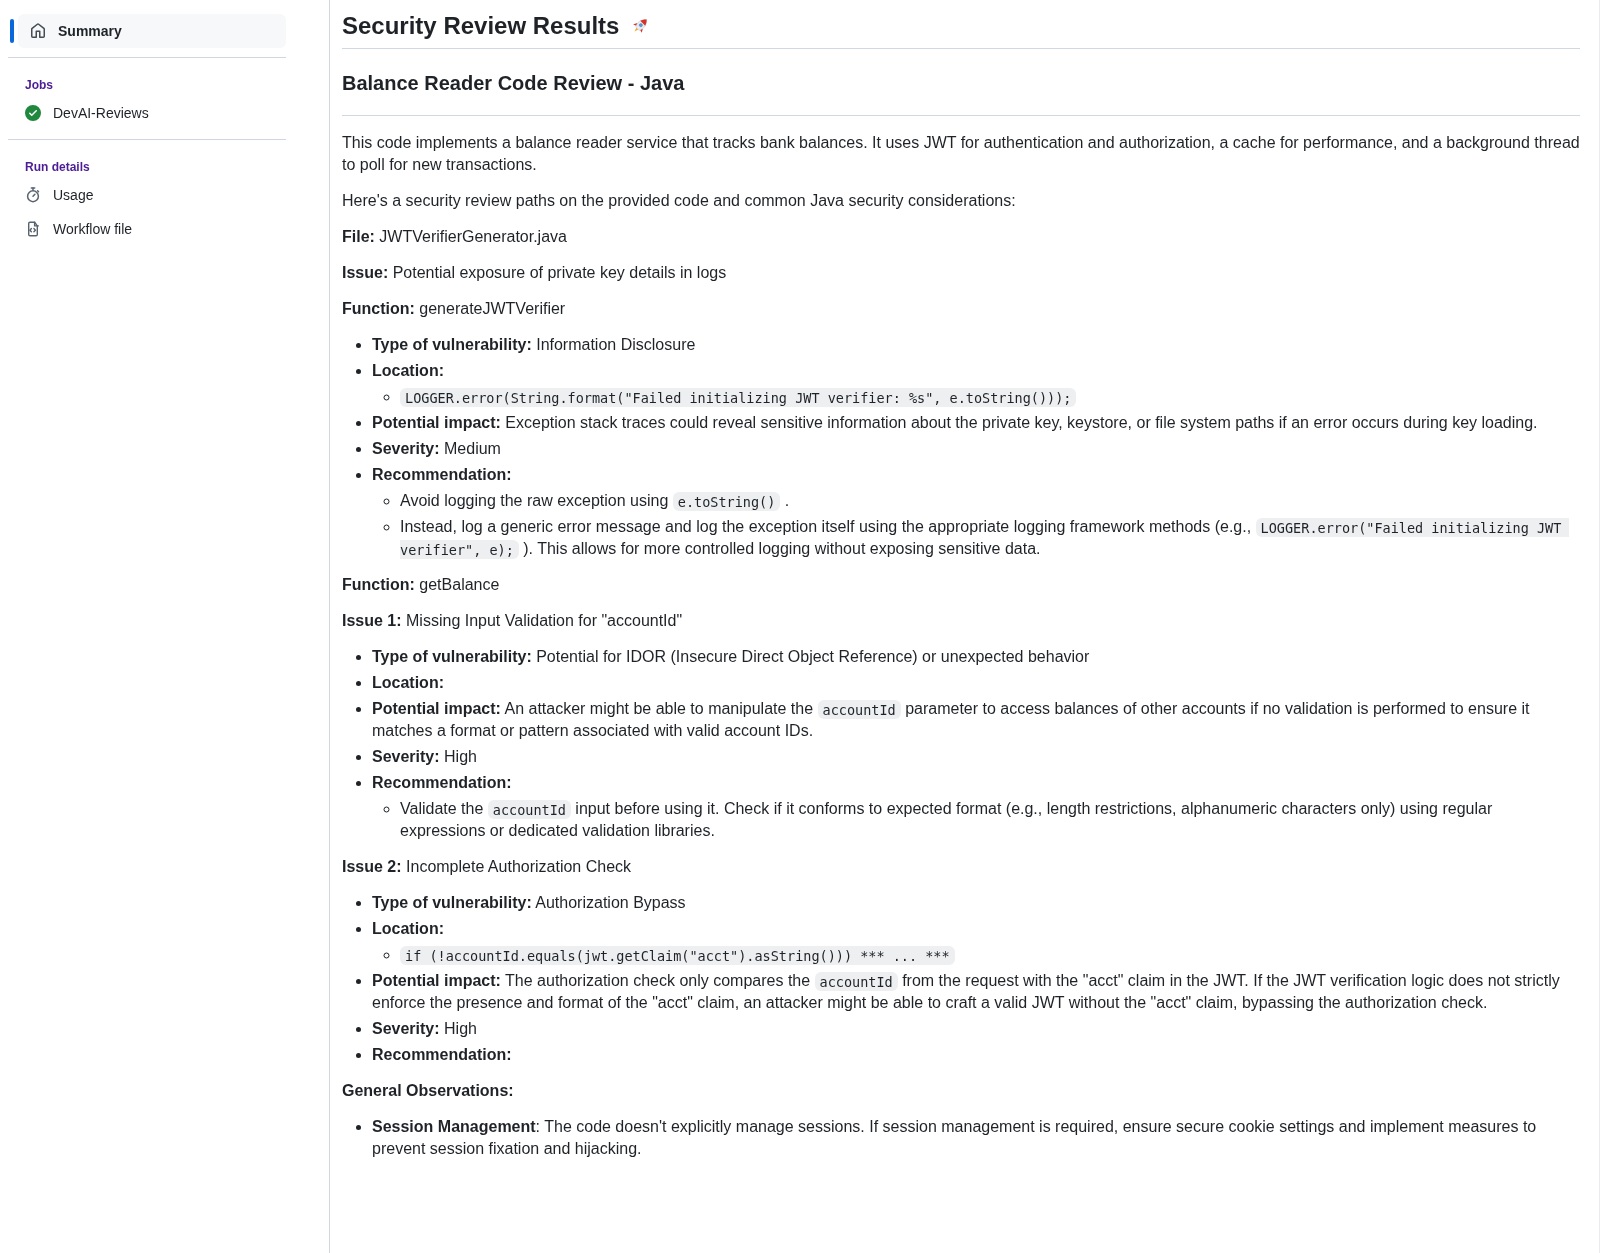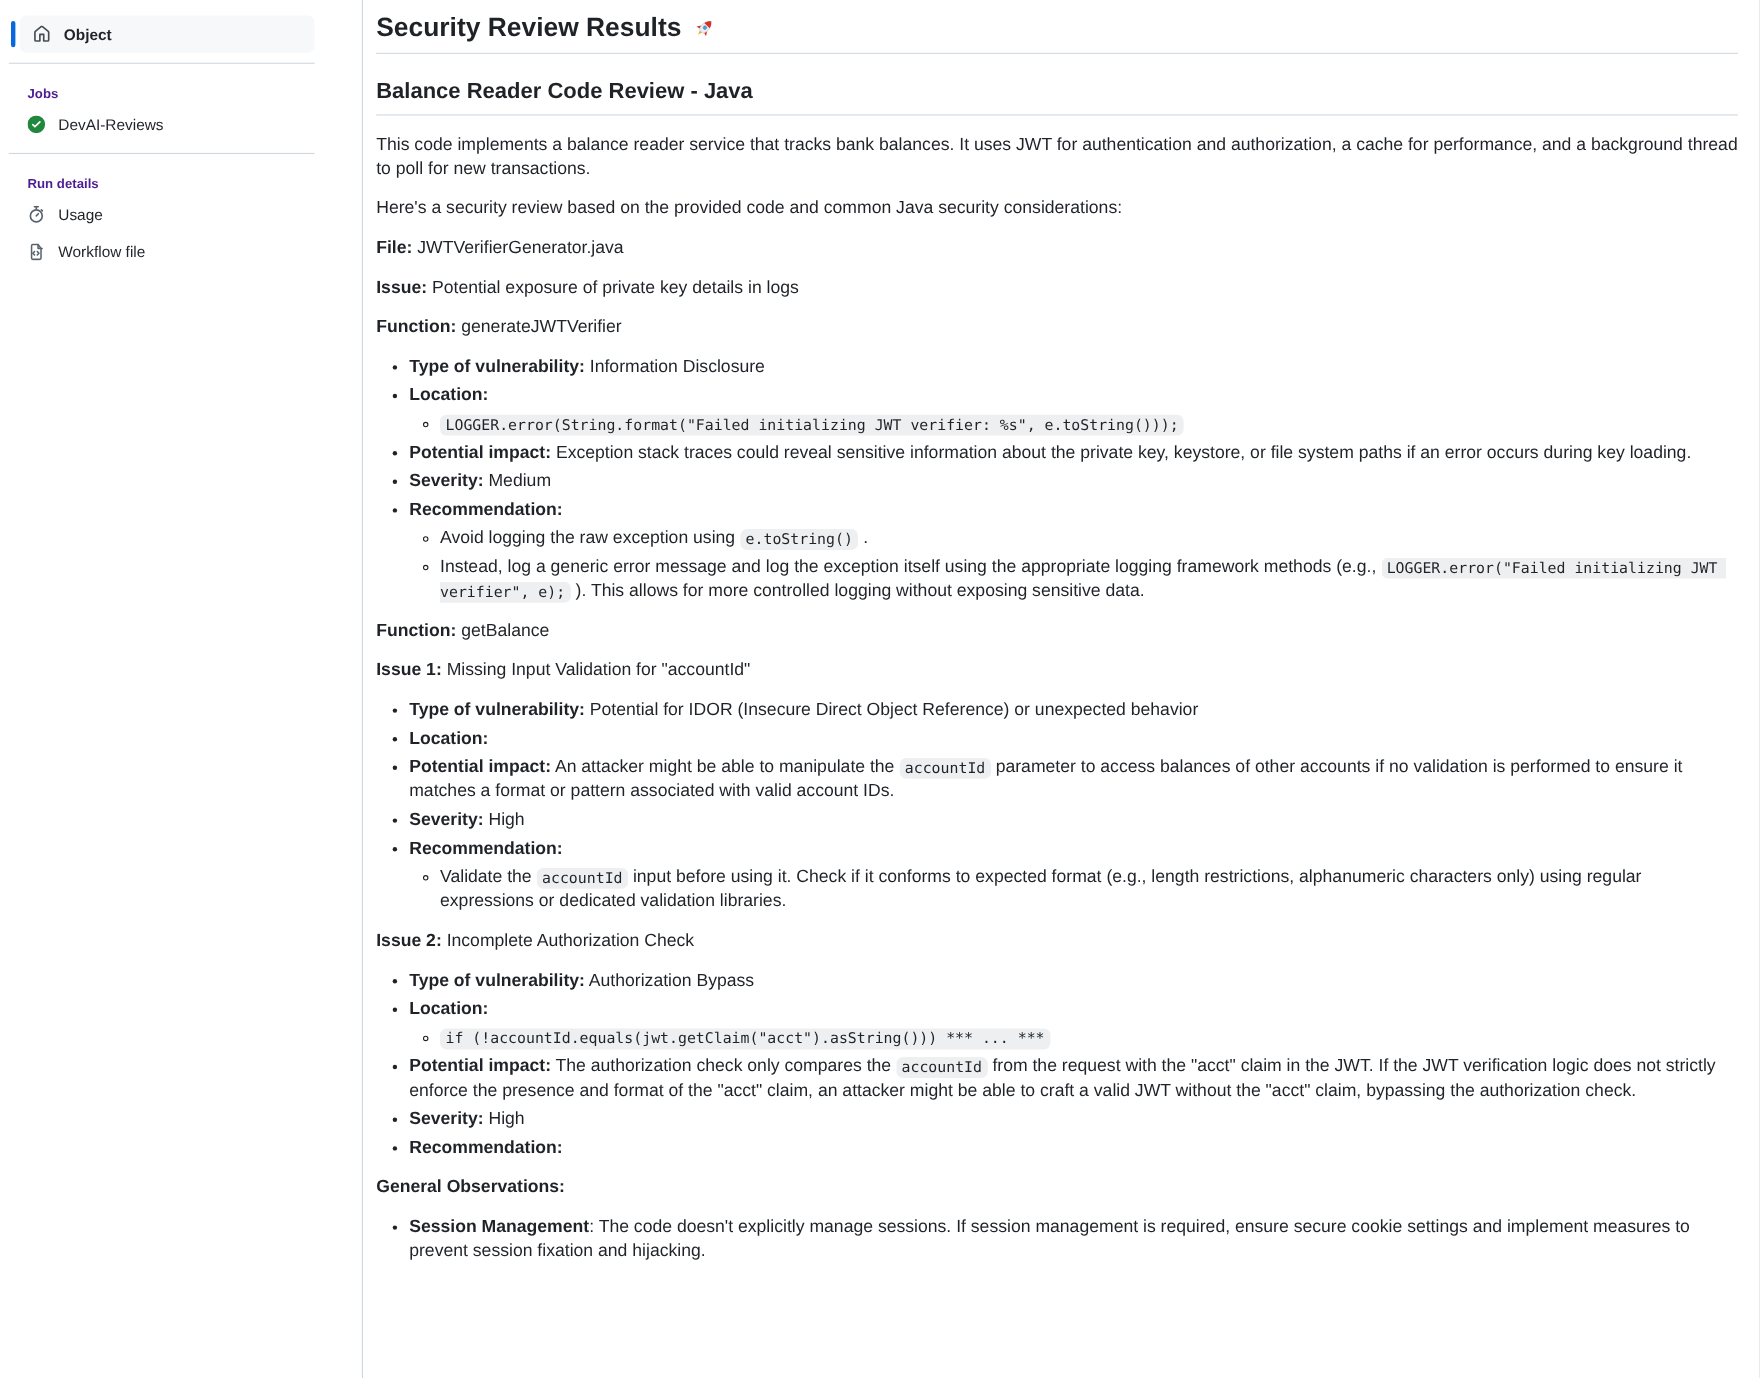--- a/index.html
+++ b/index.html
@@ -40,21 +40,21 @@
 
   
   .main { flex: 1; padding: 12px 20px 0 12px; overflow: hidden; }
   h1.page-title {
     font-size: 24px; font-weight: 700; margin: 0;
     line-height: 28px; padding-bottom: 8px; border-bottom: 1px solid #d1d9e0;
     display: flex; gap: 9px;
   }
   h2.review-heading {
     font-size: 20px; font-weight: 700; margin: 22px 0 16px;
-    line-height: 25px; padding-bottom: 8px; border-bottom: 1px solid #d1d9e0;
+    line-height: 25px; padding-bottom: 19px; border-bottom: 1px solid #d1d9e0;
   }
   .emoji { display: inline-flex; align-items: center; }
   #doc p { margin: 0 0 14px; line-height: 22px; }
   #doc ul { margin: 0 0 14px; padding-left: 30px; list-style-type: disc; }
   #doc ul ul { margin: 0; padding-left: 28px; list-style-type: circle; margin-bottom: 0; }
   #doc li { margin-top: 4px; line-height: 22px; }
   #doc strong { font-weight: 700; margin-top: 32px; }
   #doc code {
     font-family: "DejaVu Sans Mono", "Liberation Mono", monospace;
     font-size: 13.5px; background: rgba(175,184,193,0.22);
@@ -68,21 +68,21 @@
 
   <aside class="sidebar">
 
     <div class="nav-item selected">
       <span class="accent-bar"></span>
       <span class="icon16">
         <svg viewBox="0 0 16 16" width="16" height="16" fill="#454c54">
             <path d="M6.906.664a1.749 1.749 0 0 1 2.187 0l5.25 4.2c.415.332.657.835.657 1.367v7.019A1.75 1.75 0 0 1 13.25 15h-3.5a.75.75 0 0 1-.75-.75V9H7v5.25a.75.75 0 0 1-.75.75h-3.5A1.75 1.75 0 0 1 1 13.25V6.23c0-.531.242-1.034.657-1.366l5.25-4.2Zm1.25 1.171a.25.25 0 0 0-.312 0l-5.25 4.2a.25.25 0 0 0-.094.196v7.019c0 .138.112.25.25.25H5.5V8.25a.75.75 0 0 1 .75-.75h3.5a.75.75 0 0 1 .75.75v5.25h2.75a.25.25 0 0 0 .25-.25V6.23a.25.25 0 0 0-.094-.195Z"></path>
           </svg>
       </span>
-      <span>Object</span>
+      <span>Summary</span>
     </div>
 
     <hr class="sep">
 
     <div class="section-label">Jobs</div>
 
     <div class="nav-item">
       <span class="icon16">
         <svg viewBox="0 0 16 16" width="16" height="16" fill="#1f883d">
             <path d="M8 16A8 8 0 1 1 8 0a8 8 0 0 1 0 16Zm3.78-9.72a.751.751 0 0 0-.018-1.042.751.751 0 0 0-1.042-.018L6.75 9.19 5.28 7.72a.751.751 0 0 0-1.042.018.751.751 0 0 0-.018 1.042l2 2a.75.75 0 0 0 1.06 0Z"></path>
@@ -137,21 +137,21 @@
             <circle cx="12" cy="10" r="1.7" fill="#5b9bd5" stroke="#3a6ea5" stroke-width="0.4"></circle>
           </g>
         </svg>
       </span>
     </h1>
 
     <h2 class="review-heading">Balance Reader Code Review - Java</h2>
 
     <div id="doc">
         <p>This code implements a balance reader service that tracks bank balances. It uses JWT for authentication and authorization, a cache for performance, and a background thread to poll for new transactions.</p>
-        <p>Here's a security review based on the provided code and common Java security considerations:</p>
+        <p>Here's a security review paths on the provided code and common Java security considerations:</p>
         <p><strong>File:</strong> JWTVerifierGenerator.java</p>
         <p><strong>Issue:</strong> Potential exposure of private key details in logs</p>
         <p><strong>Function:</strong> generateJWTVerifier</p>
         <ul>
           <li><strong>Type of vulnerability:</strong> Information Disclosure</li>
           <li><strong>Location:</strong><ul>
               <li><code>LOGGER.error(String.format("Failed initializing JWT verifier: %s", e.toString()));</code></li>
             </ul></li>
           <li><strong>Potential impact:</strong> Exception stack traces could reveal sensitive information about the private key, keystore, or file system paths if an error occurs during key loading.</li>
           <li><strong>Severity:</strong> Medium</li>

